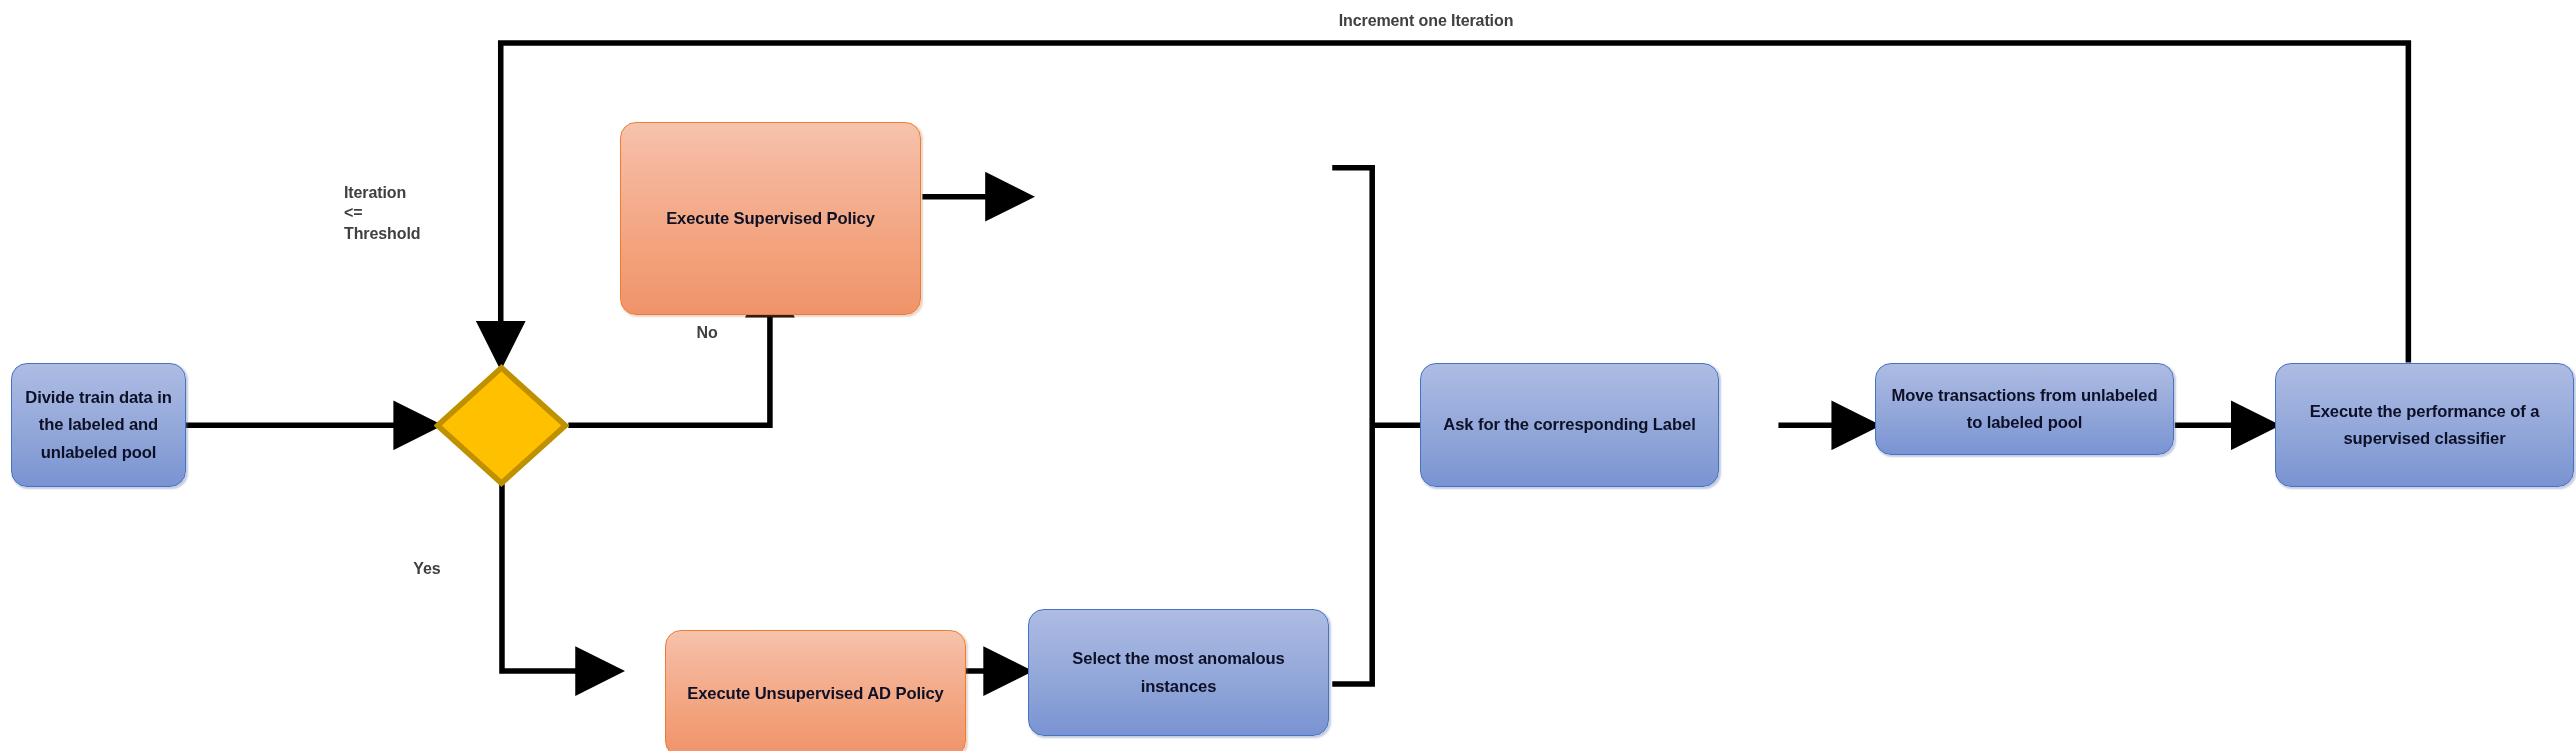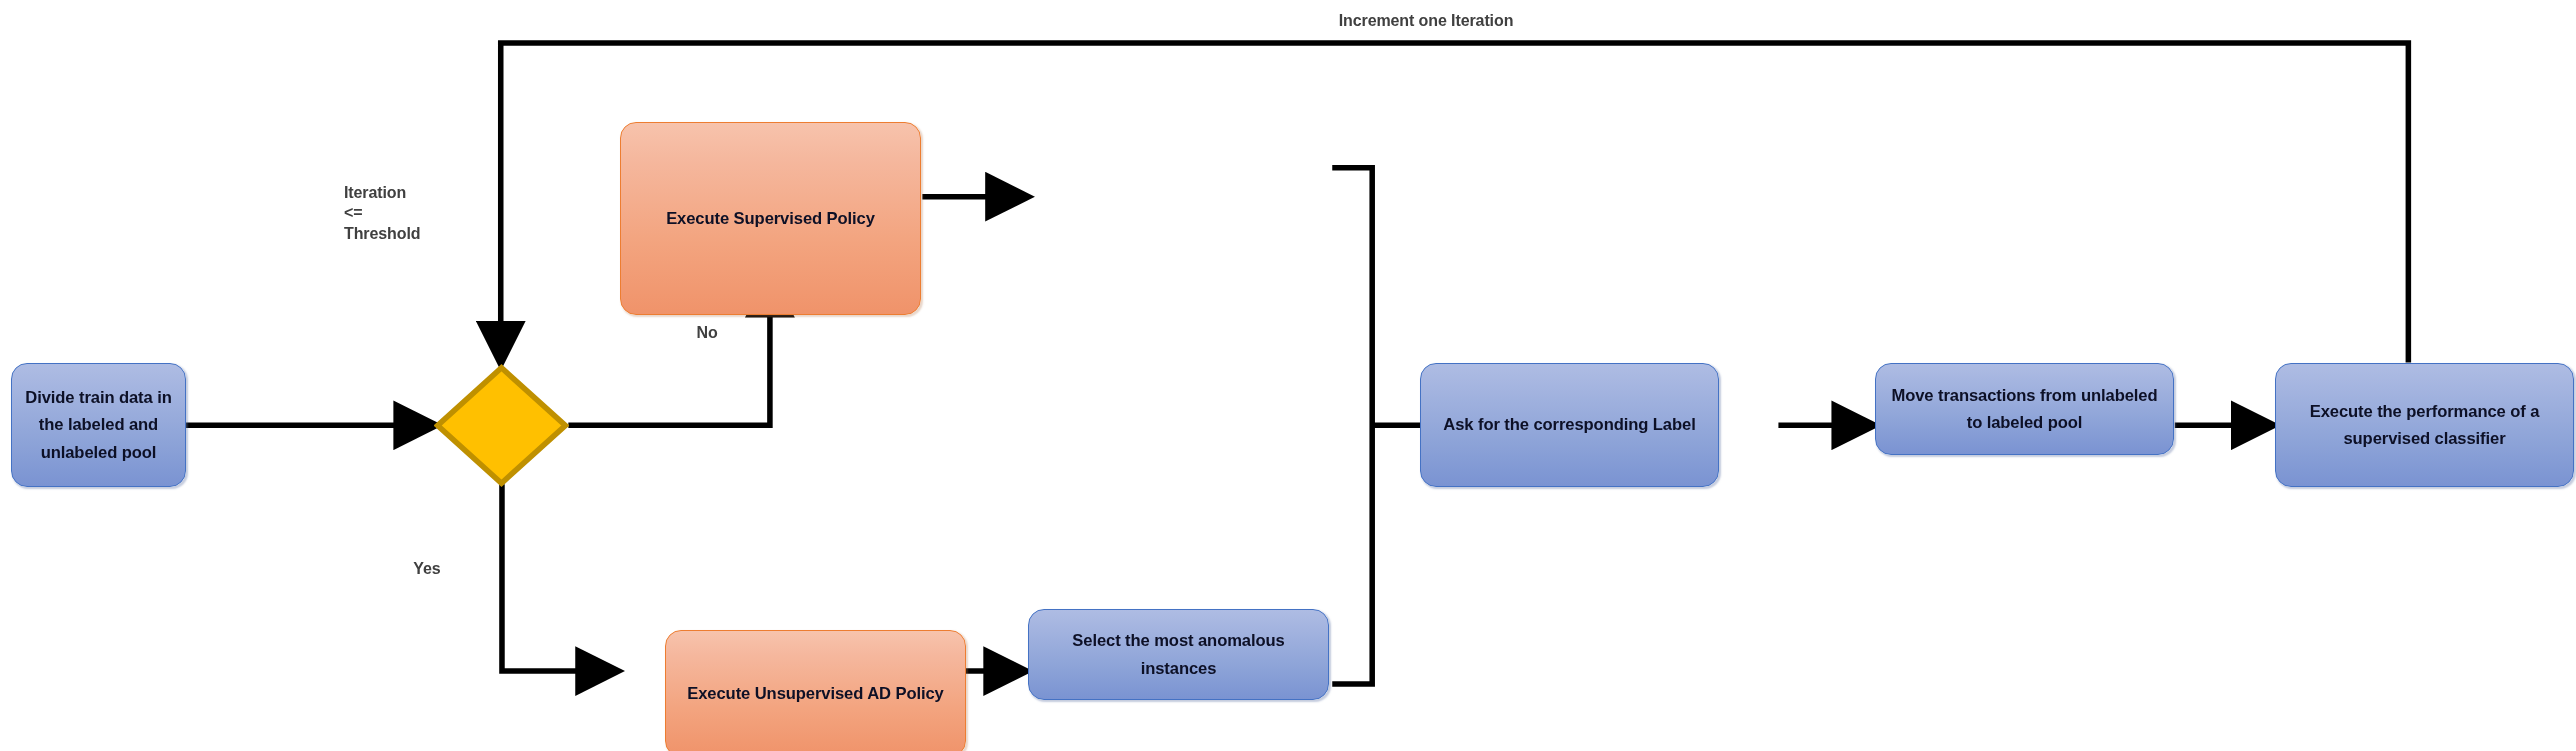--- a/index.html
+++ b/index.html
@@ -123,21 +123,21 @@
 
   <div class="node node-orange" style="left:620px; top:122px; width:301px; height:193px;">
     <span>Execute Supervised Policy</span>
   </div>
 
 
   <div class="node node-orange" style="left:620px; top:630px; width:301px; height:127px;margin-left:45px;">
     <span>Execute Unsupervised AD Policy</span>
   </div>
 
-  <div class="node node-blue" style="left:1028px; top:609px; width:301px; height:91px;">
+  <div class="node node-blue" style="left:1028px; top:609px; width:301px; height:127px;">
     <span>Select the most anomalous instances</span>
   </div>
 
   <div class="node node-blue" style="left:1420px; top:363px; width:299px; height:124px;">
     <span>Ask for the corresponding Label</span>
   </div>
 
   <div class="node node-blue" style="left:1875px; top:363px; width:299px; height:92px;">
     <span>Move transactions from unlabeled to labeled pool</span>
   </div>

